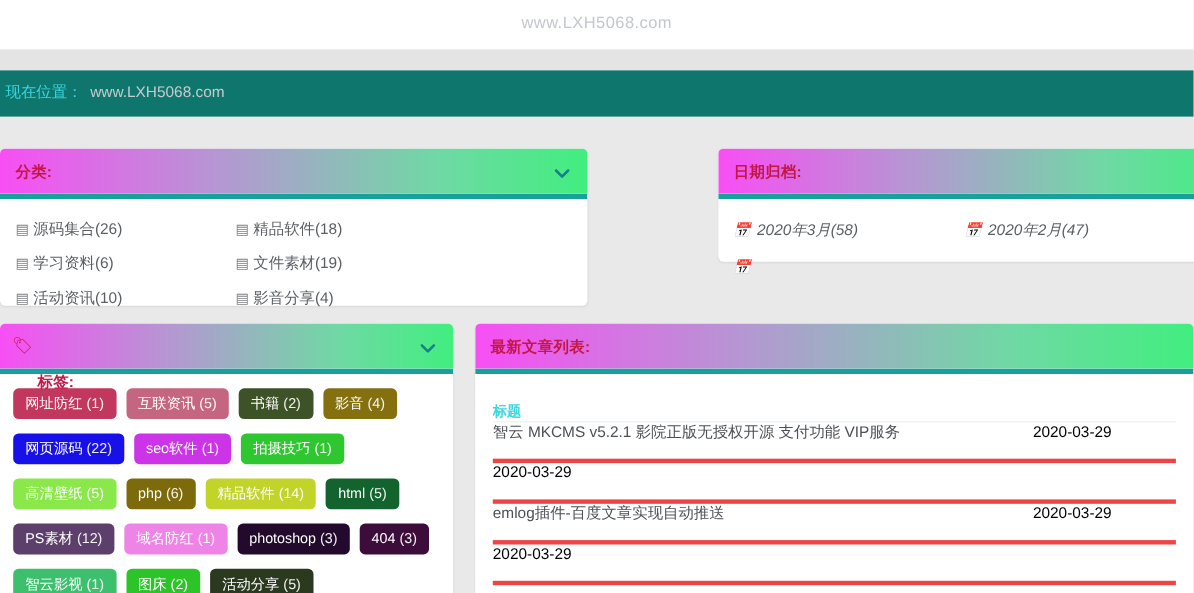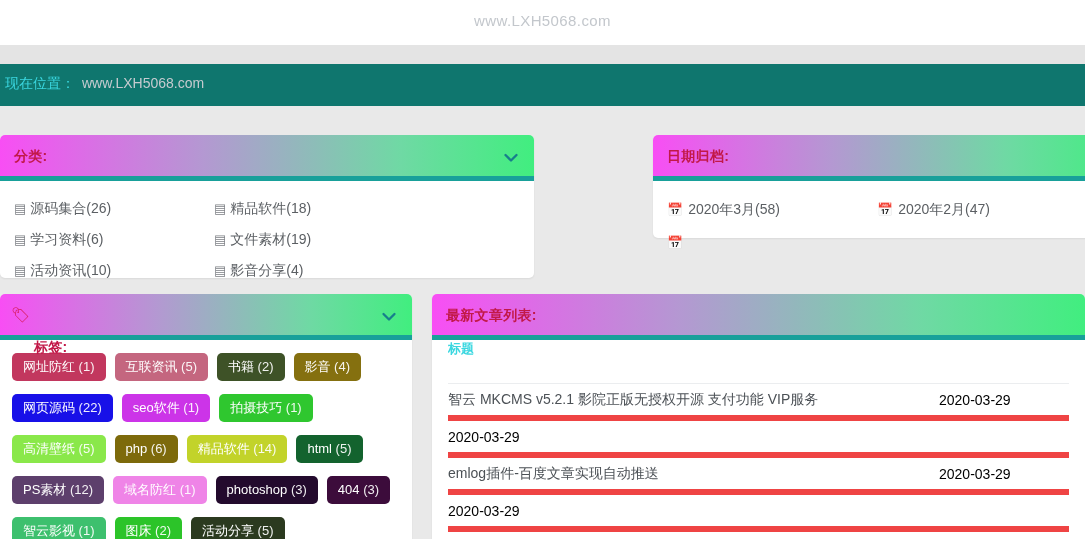--- a/index.html
+++ b/index.html
@@ -80,21 +80,21 @@
     white-space: nowrap;
   }
   .cat-item .gicon { color: #7e8186; font-size: 13px; margin-right: 4px; }
 
   
   #date-panel { left: 653px; top: 135px; width: 470px; height: 103px; }
   .date-body { padding: 12px 0 0 14px; }
   .date-item {
     display: inline-block; width: 210px;
     font-size: 14px; color: #5b5f63; line-height: 22px;
-    padding: 5px 0; white-space: nowrap;
+    padding: 5px 0; white-space: nowrap; font-style: italic;
   }
   .date-item .gicon { color: #7e8186; font-size: 13px; margin-right: 5px; }
 
   
   #tags-panel { left: 0; top: 294px; width: 412px; height: 260px; }
   .tags-body { padding: 13px 0 0 12px; }
   .tag {
     display: inline-block;
     border-radius: 5px;
     padding: 6px 11px 7px 11px;
@@ -102,29 +102,29 @@
     font-size: 13px; color: #ffffff;
     line-height: 15px; white-space: nowrap;
     vertical-align: top;
   }
   .tag .cnt { opacity: .92; }
 
   
   #art-panel { left: 432px; top: 294px; width: 653px; height: 260px; }
   .art-body { padding: 0 16px; }
   .art-head {
-    display: flex; align-items: flex-start;
+    display: flex; align-items: flex-end;
     height: 44px;
     border-bottom: 1px solid #ebedef;
     font-size: 13px; font-weight: bold; color: #3ad7e0;
   }
   .art-row {
-    display: flex; align-items: center;
+    display: flex; align-items: flex-start;
     height: 37px;
-    border-bottom: 6px solid #ef4444;
+    border-bottom: 4px solid #ef4444;
     font-size: 14px;
   }
   .col-title { flex: 1 1 auto; color: #4c5156; overflow: hidden; white-space: nowrap; }
   .col-date  { flex: 0 0 130px; color: #000000; }
   .art-head .col-title, .art-head .col-date { color: #3ad7e0; }
 </style>
 </head>
 <body>
 
 <div class="topband">

